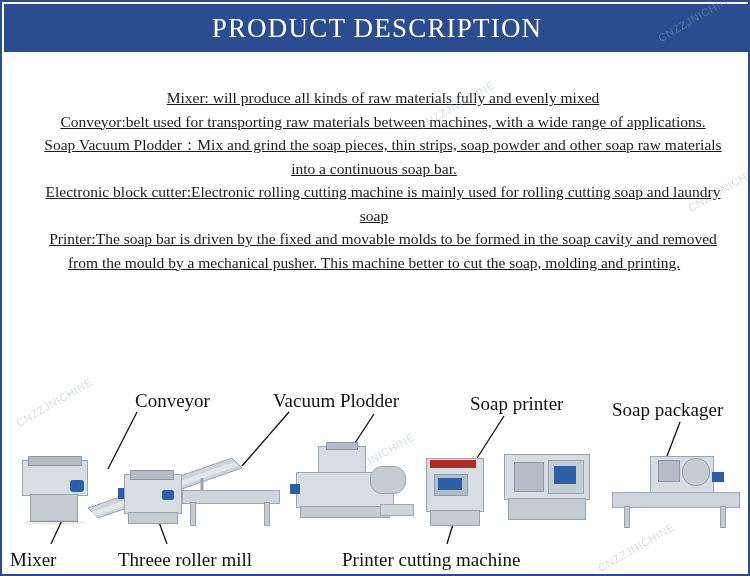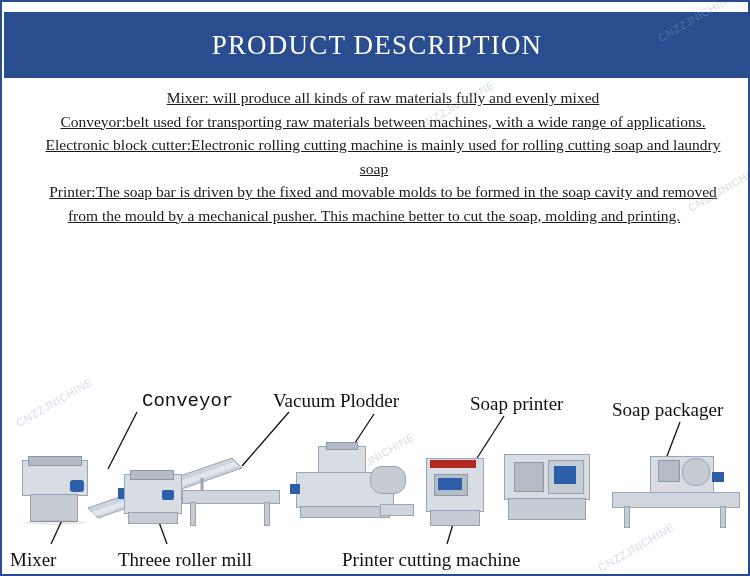--- a/index.html
+++ b/index.html
@@ -19,23 +19,23 @@
     height: 576px;
     box-sizing: border-box;
     border: 2px solid #2a4d8f;
     background: #ffffff;
     overflow: hidden;
   }
   
   .header {
     position: absolute;
     left: 2px;
-    top: 10px;
+    top: 2px;
     width: 746px;
-    height: 66px;
+    height: 48px;
     background: #2a4d8f;
     color: #ffffff;
     display: flex;
     align-items: center;
     justify-content: center;
   }
   .header-title {
     font-size: 27px;
     letter-spacing: 1.2px;
     font-family: "Liberation Serif", serif;
@@ -85,21 +85,21 @@
     width: 746px;
     height: 182px;
   }
   .label {
     position: absolute;
     font-size: 19px;
     color: #111111;
     font-family: "Liberation Serif", serif;
     white-space: nowrap;
   }
-  .lbl-conveyor      { left: 138px; top: -4px; font-family: Liberation Mono, monospace; }
+  .lbl-conveyor      { left: 131px; top: -4px; }
   .lbl-plodder       { left: 269px; top: -4px; }
   .lbl-printer       { left: 466px; top: -1px; }
   .lbl-packager      { left: 608px; top: 5px; }
   .lbl-mixer         { left: 6px;   top: 155px; text-align: right; }
   .lbl-roller        { left: 114px; top: 155px; }
   .lbl-cutting       { left: 338px; top: 155px; }
 
   
   .machine { position: absolute; }
   .m-body  { position: absolute; background: #d8dde4; border: 1px solid #9aa6b5; }
@@ -115,20 +115,21 @@
 
 <div class="page">
 
   <div class="header">
     <div class="header-title">PRODUCT DESCRIPTION</div>
   </div>
 
   <div class="content">
     <p class="para">Mixer: will produce all kinds of raw materials fully and evenly mixed</p>
     <p class="para">Conveyor:belt used for transporting raw materials between machines, with a wide range of applications.</p>
+    <p class="para">Soap Vacuum Plodder：Mix and grind the soap pieces, thin strips, soap powder and other soap raw materials into a continuous soap bar.</p>
     <p class="para">Electronic block cutter:Electronic rolling cutting machine is mainly used for rolling cutting soap and laundry soap</p>
     <p class="para">Printer:The soap bar is driven by the fixed and movable molds to be formed in the soap cavity and removed from the mould by a mechanical pusher. This machine better to cut the soap, molding and printing.</p>
   </div>
 
   <div class="wm wm1">CNZZJNICHINE</div>
   <div class="wm wm2">CNZZJNICHINE</div>
   <div class="wm wm3">CNZZJNICHINE</div>
   <div class="wm wm4">CNZZJNICHINE</div>
   <div class="wm wm5">CNZZJNICHINE</div>
   <div class="wm wm6">CNZZJNICHINE</div>

